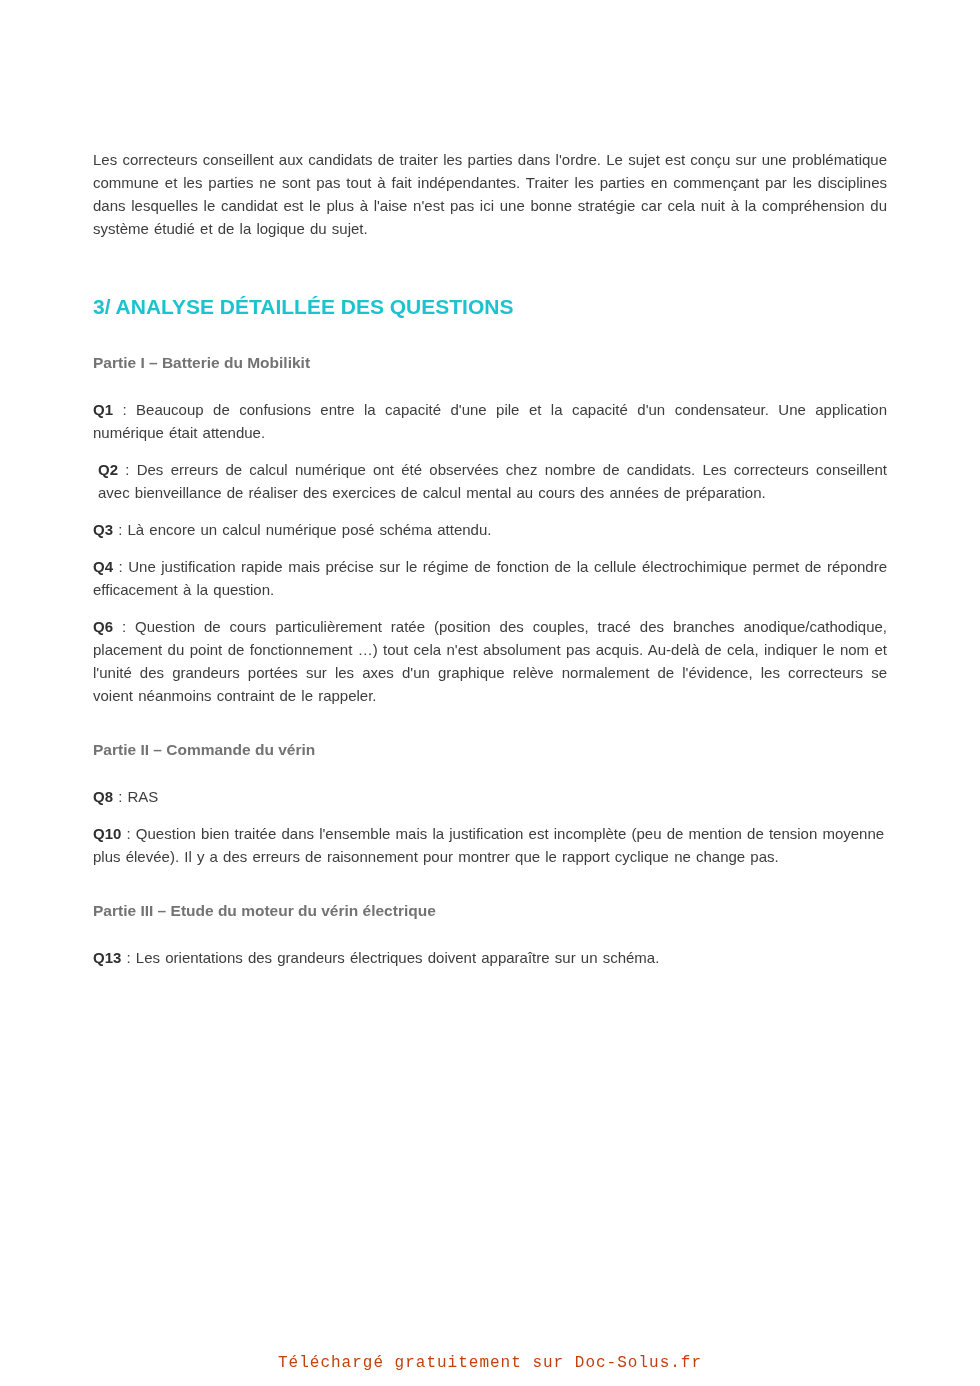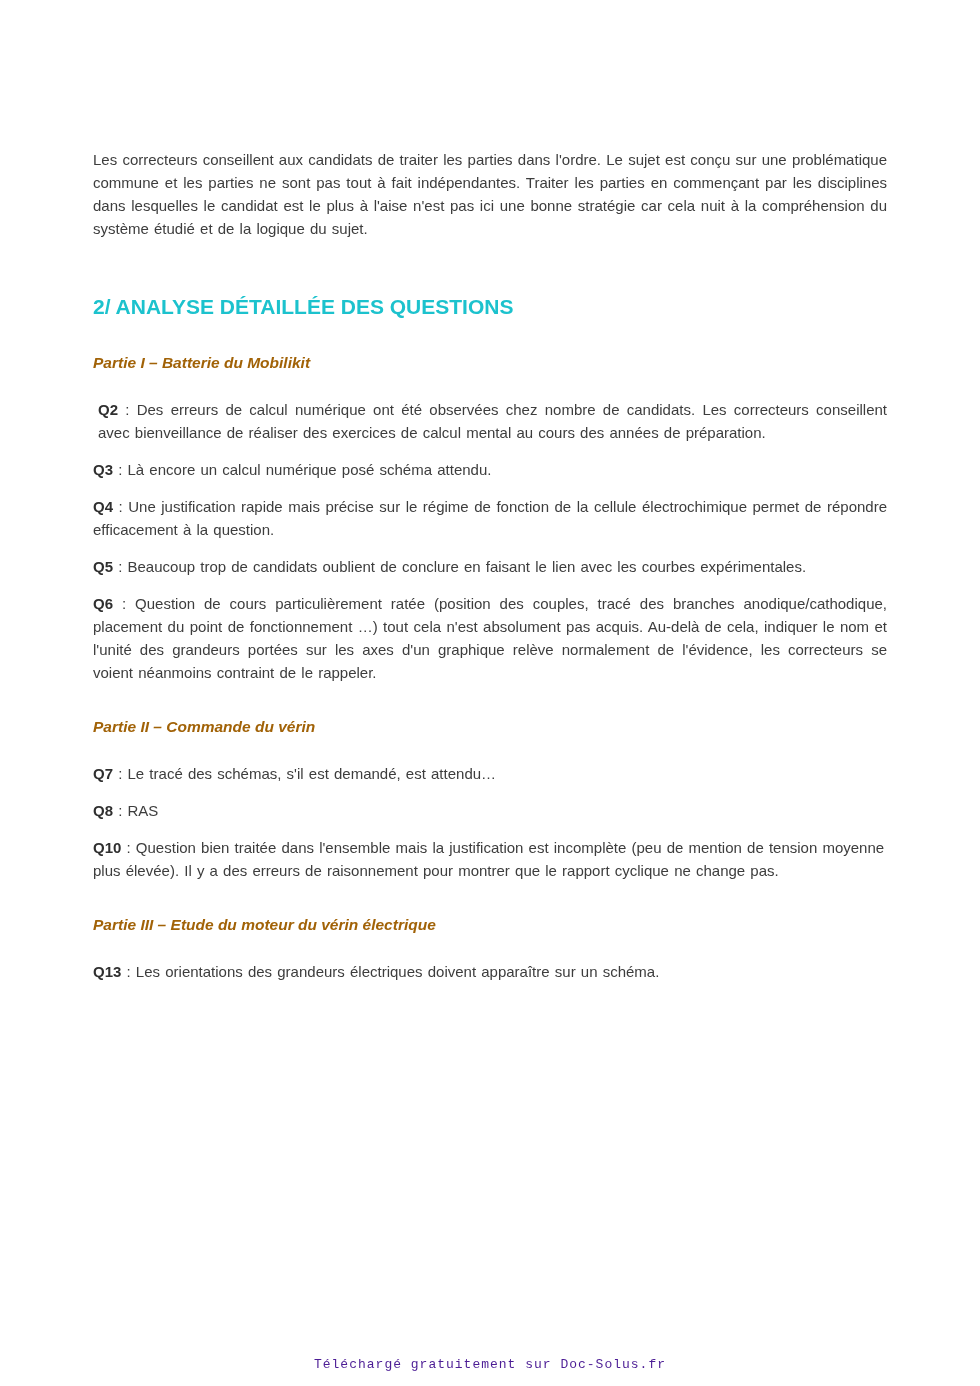--- a/index.html
+++ b/index.html
@@ -27,60 +27,58 @@
   h1.main-heading {
     color: #1cc2cd;
     font-size: 21px;
     line-height: 26px;
     font-weight: bold;
     margin: 54px 0 0 0;
   }
   h2.part-title {
     font-size: 15.5px;
     line-height: 22px;
-    color: #a16207;
+    color: #737373;
     font-weight: bold;
     margin: 32px 0 24px 0;
-    font-style: italic;
   }
   .q b { color: #2f2f2f; font-weight: bold; }
   .indent { padding-left: 5px; }
   .footer {
     position: absolute;
     bottom: 14px;
     left: 0;
     width: 100%;
     text-align: center;
     font-family: "Liberation Mono", monospace;
-    font-size: 13px;
+    font-size: 16px;
     letter-spacing: 1px;
-    color: #4c1d95;
+    color: #c2410c;
   }
 </style>
 </head>
 <body>
 
 <div class="page">
 
   <p class="body-text justify">Les correcteurs conseillent aux candidats de traiter les parties dans l'ordre. Le sujet est conçu sur une problématique commune et les parties ne sont pas tout à fait indépendantes. Traiter les parties en commençant par les disciplines dans lesquelles le candidat est le plus à l'aise n'est pas ici une bonne stratégie car cela nuit à la compréhension du système étudié et de la logique du sujet.</p>
 
-  <h1 class="main-heading">2/ ANALYSE DÉTAILLÉE DES QUESTIONS</h1>
+  <h1 class="main-heading">3/ ANALYSE DÉTAILLÉE DES QUESTIONS</h1>
 
   <section>
     <h2 class="part-title">Partie I – Batterie du Mobilikit</h2>
+    <p class="q justify"><b>Q1</b><span> : Beaucoup de confusions entre la capacité d'une pile et la capacité d'un condensateur. Une application numérique était attendue.</span></p>
     <p class="q justify indent"><b>Q2</b><span> : Des erreurs de calcul numérique ont été observées chez nombre de candidats. Les correcteurs conseillent avec bienveillance de réaliser des exercices de calcul mental au cours des années de préparation.</span></p>
     <p class="q"><b>Q3</b><span> : Là encore un calcul numérique posé schéma attendu.</span></p>
     <p class="q justify"><b>Q4</b><span> : Une justification rapide mais précise sur le régime de fonction de la cellule électrochimique permet de répondre efficacement à la question.</span></p>
-    <p class="q justify"><b>Q5</b><span> : Beaucoup trop de candidats oublient de conclure en faisant le lien avec les courbes expérimentales.</span></p>
     <p class="q justify"><b>Q6</b><span> : Question de cours particulièrement ratée (position des couples, tracé des branches anodique/cathodique, placement du point de fonctionnement …)  tout cela n'est absolument pas acquis. Au-delà de cela, indiquer le nom et l'unité des grandeurs portées sur les axes d'un graphique relève normalement de l'évidence, les correcteurs se voient néanmoins contraint de le rappeler.</span></p>
   </section>
 
   <section>
     <h2 class="part-title">Partie II – Commande du vérin</h2>
-    <p class="q"><b>Q7</b><span> : Le tracé des schémas, s'il est demandé, est attendu…</span></p>
     <p class="q"><b>Q8</b><span> : RAS</span></p>
     <p class="q"><b>Q10</b><span> : Question bien traitée dans l'ensemble mais la justification est incomplète (peu de mention de tension moyenne plus élevée). Il y a des erreurs de raisonnement pour montrer que le rapport cyclique ne change pas.</span></p>
   </section>
 
   <section>
     <h2 class="part-title">Partie III – Etude du moteur du vérin électrique</h2>
     <p class="q"><b>Q13</b><span> : Les  orientations des grandeurs électriques doivent apparaître sur un schéma.</span></p>
   </section>
 
 </div>

